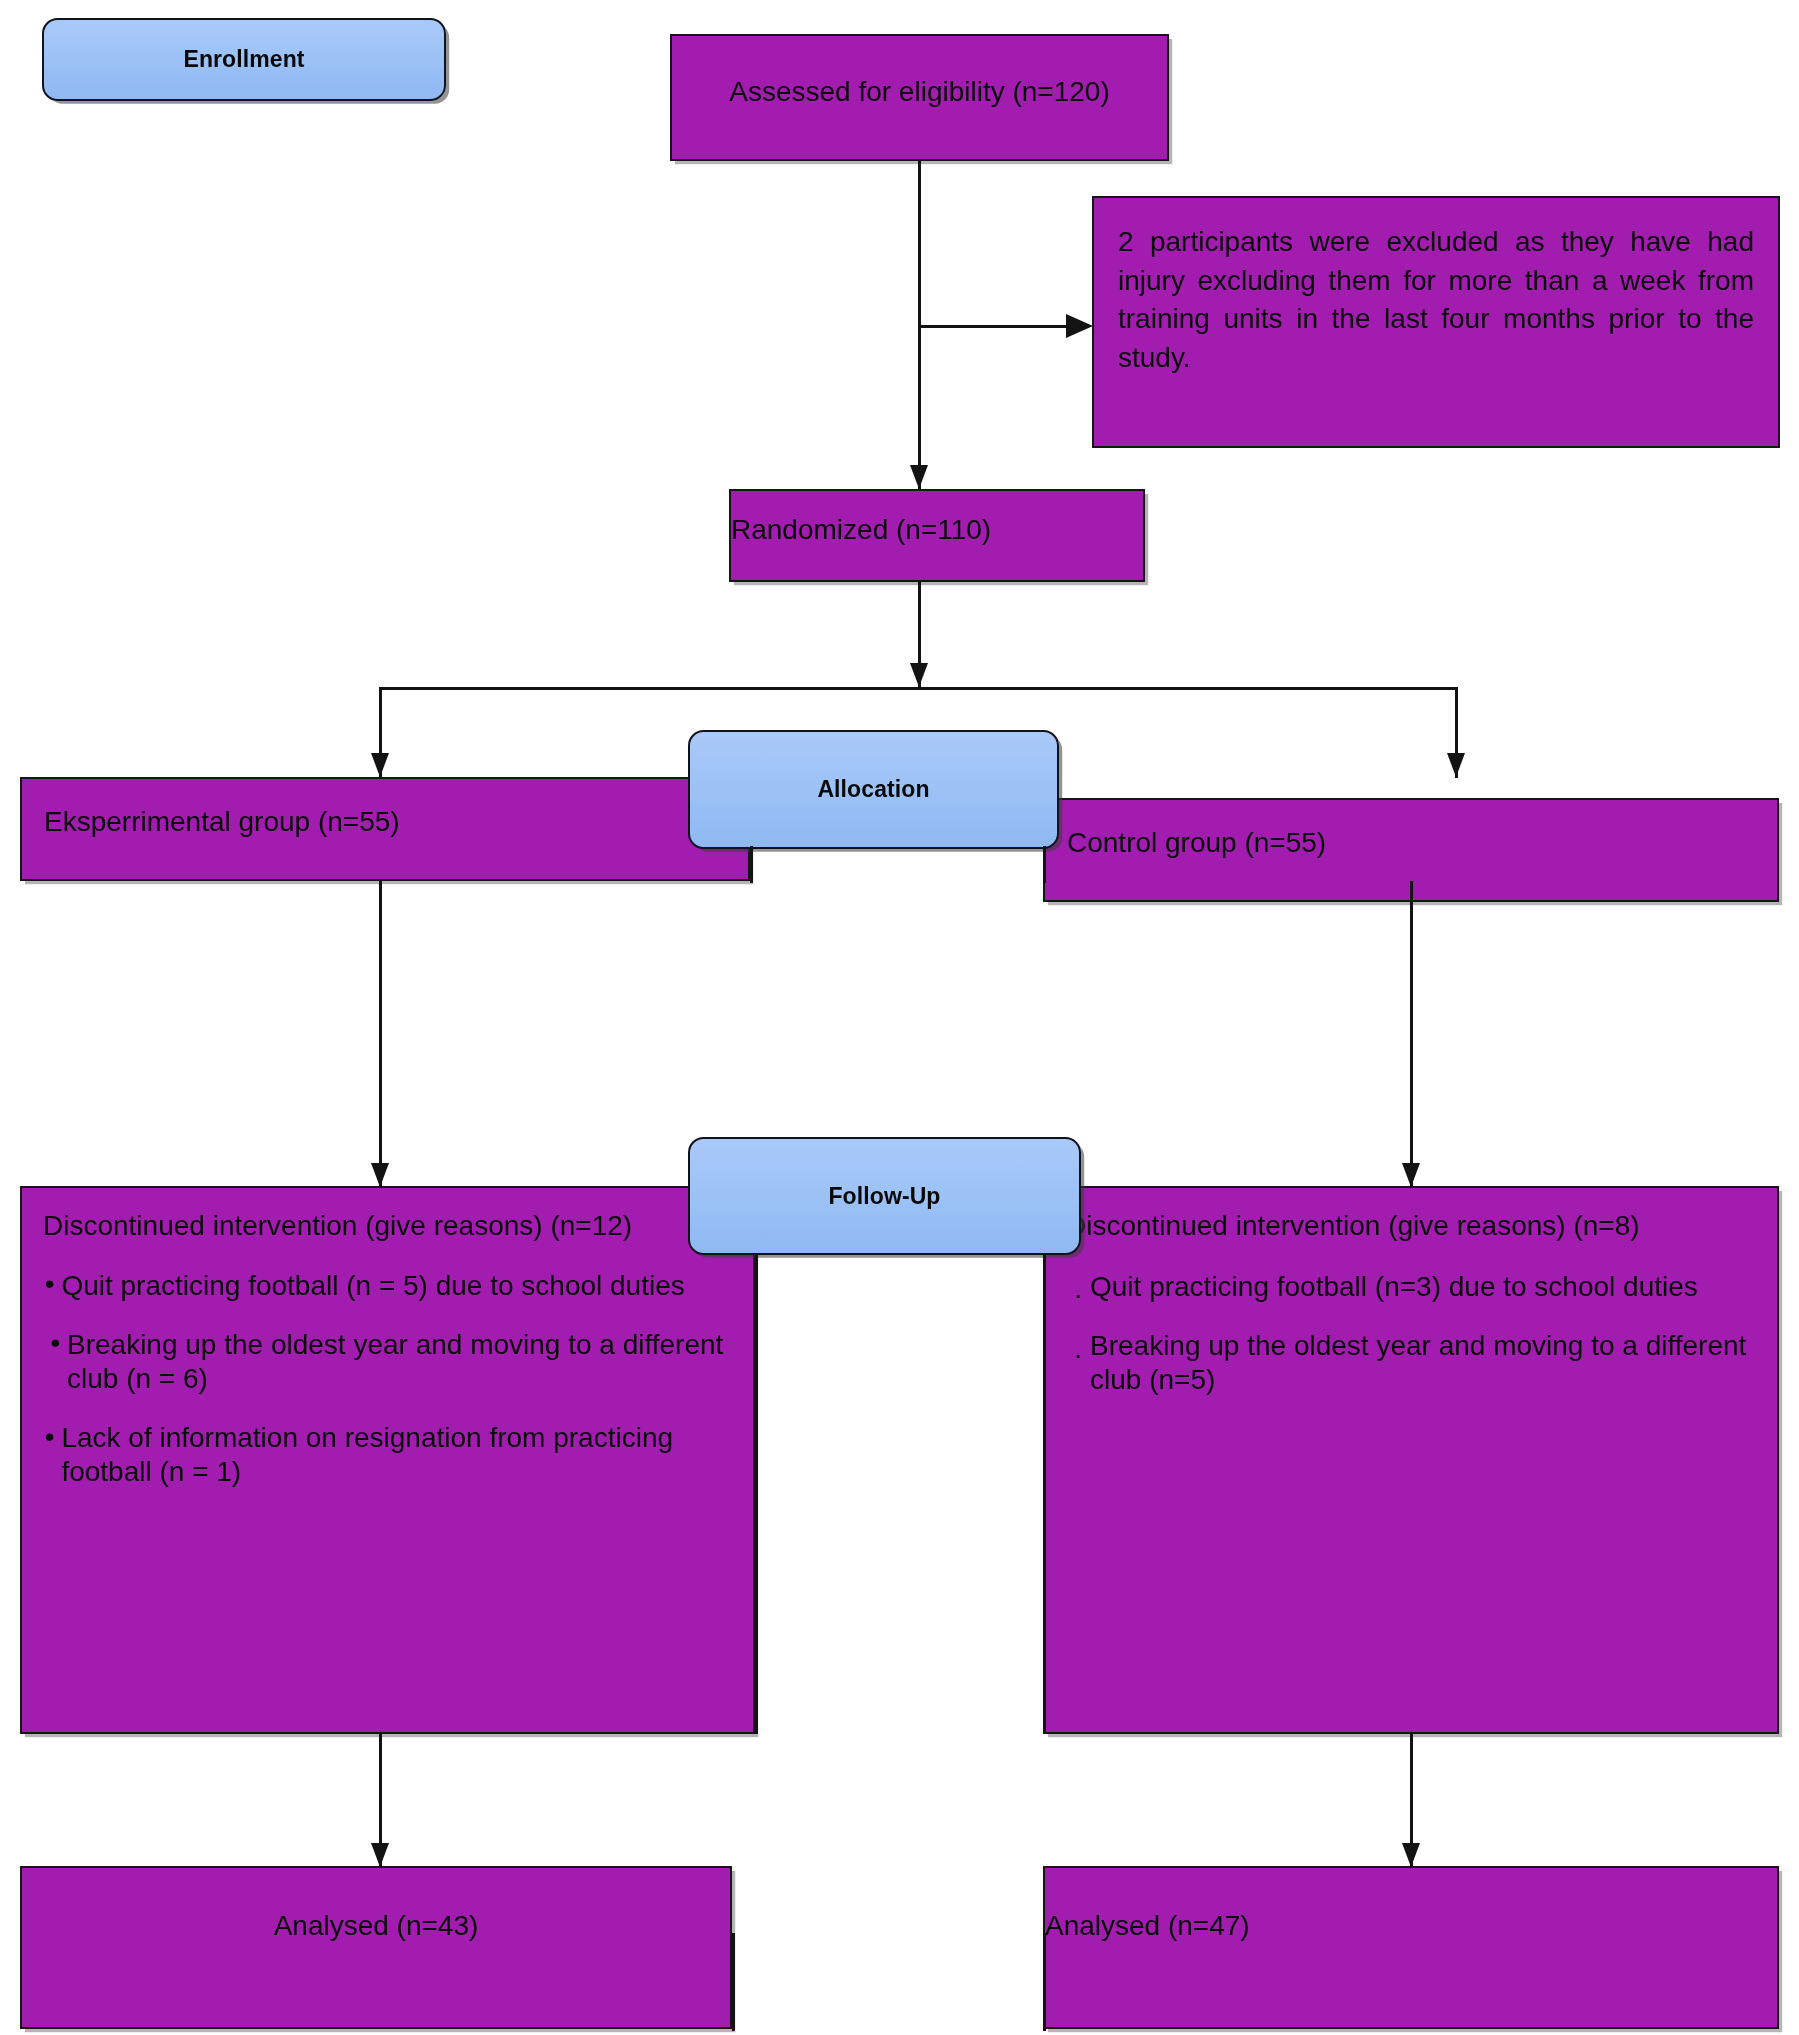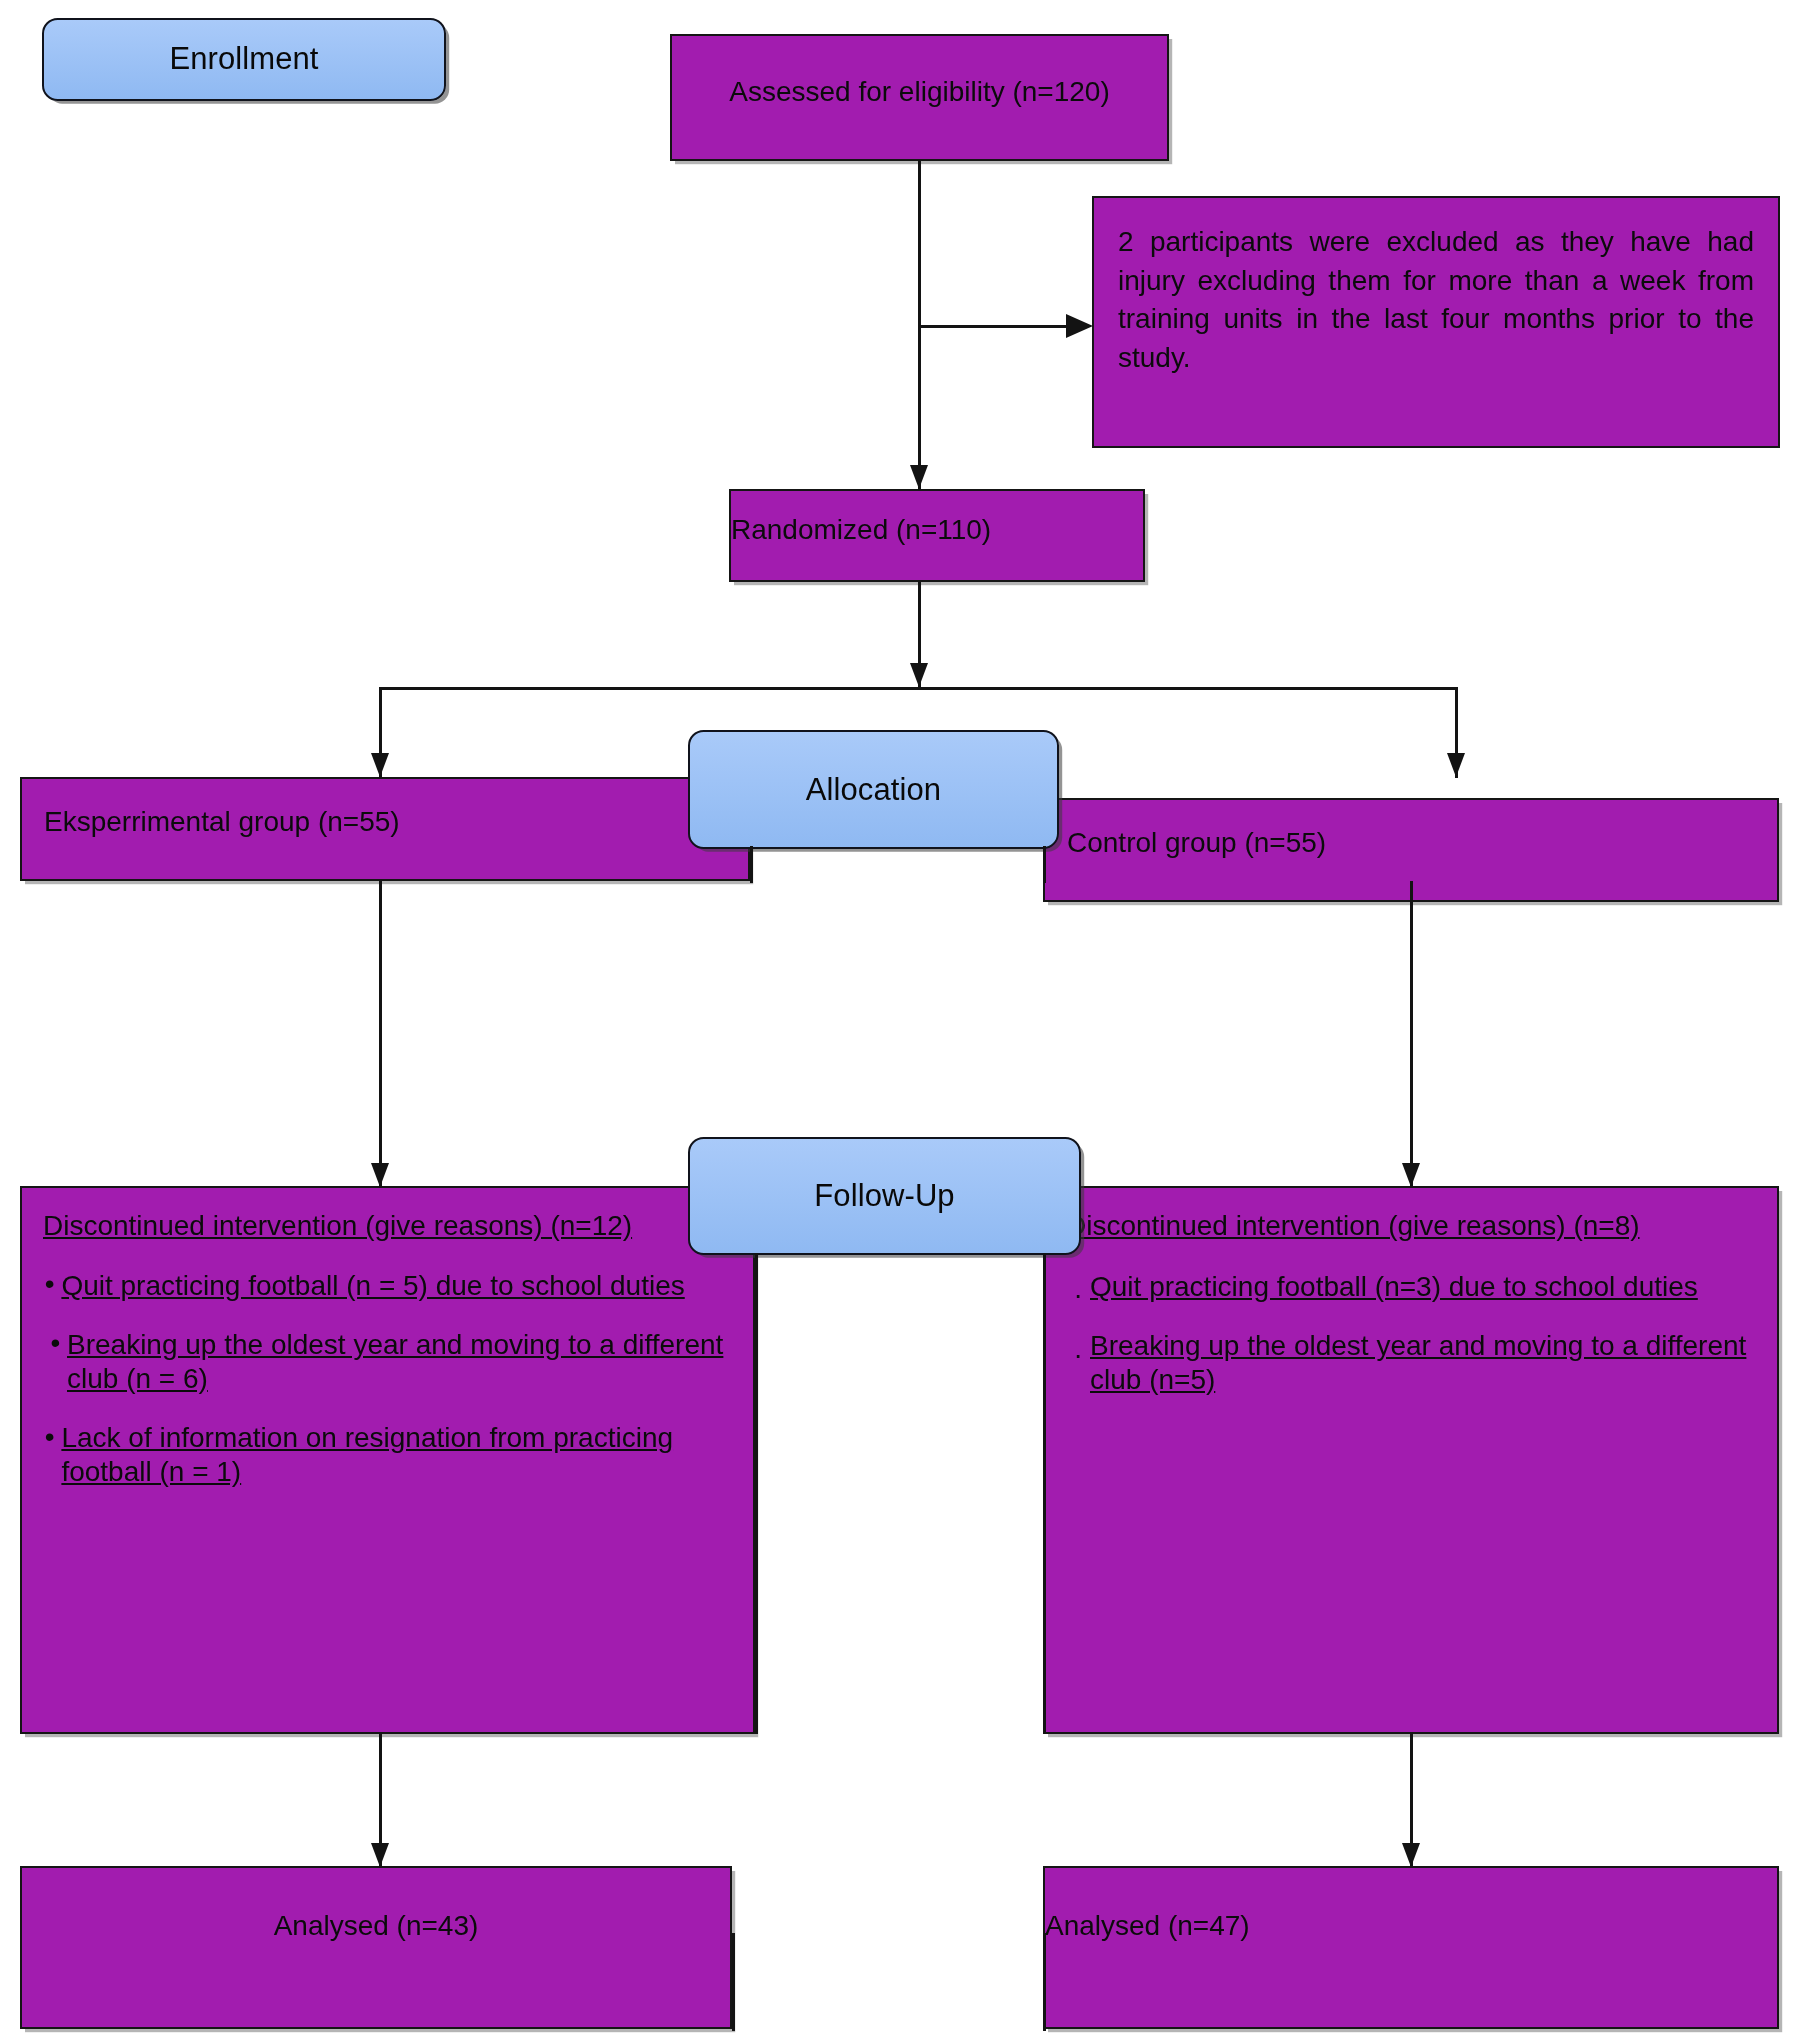--- a/index.html
+++ b/index.html
@@ -27,21 +27,21 @@
     background:#9cc3f7;
     background:linear-gradient(180deg,#a9caf9 0%,#8fb9f2 100%);
     border:2.8px solid #10131c;
     border-radius:15.6px;
     box-sizing:border-box;
     box-shadow:4.6px 4.1px 0 -1.4px rgba(60,60,60,.55);
     display:flex;align-items:center;justify-content:center;
     z-index:40;
   }
   .banner span{
-    font-size:31px;font-weight:normal;color:#090909;letter-spacing:0.1px;
+    font-size:23px;font-weight:bold;color:#090909;letter-spacing:0.1px;
   }
 
   .ln{position:absolute;background:#131313;z-index:5;}
   .v{width:2.8px;}
   .h{height:2.8px;}
 
   .arrow-d{
     position:absolute;width:0;height:0;
     border-left:9.2px solid transparent;
     border-right:9.2px solid transparent;
@@ -50,21 +50,21 @@
   }
   .arrow-r{
     position:absolute;width:0;height:0;
     border-top:12px solid transparent;
     border-bottom:12px solid transparent;
     border-left:27px solid #131313;
     z-index:6;
   }
 
   .p{margin:0;}
-  .para{padding:0;text-decoration:underline;}
+  .para{padding:0;}
   .just{text-align:justify;text-justify:inter-word;}
   .bl{position:relative;padding-left:18.4px;}
   .bl .mk{position:absolute;left:1.8px;}
   .bl .mk.dot{top:-1.8px;font-size:28px;}
   .bl .mk.low{top:2.8px;font-size:28px;}
 </style>
 </head>
 <body>
 
 <div id="stage">

